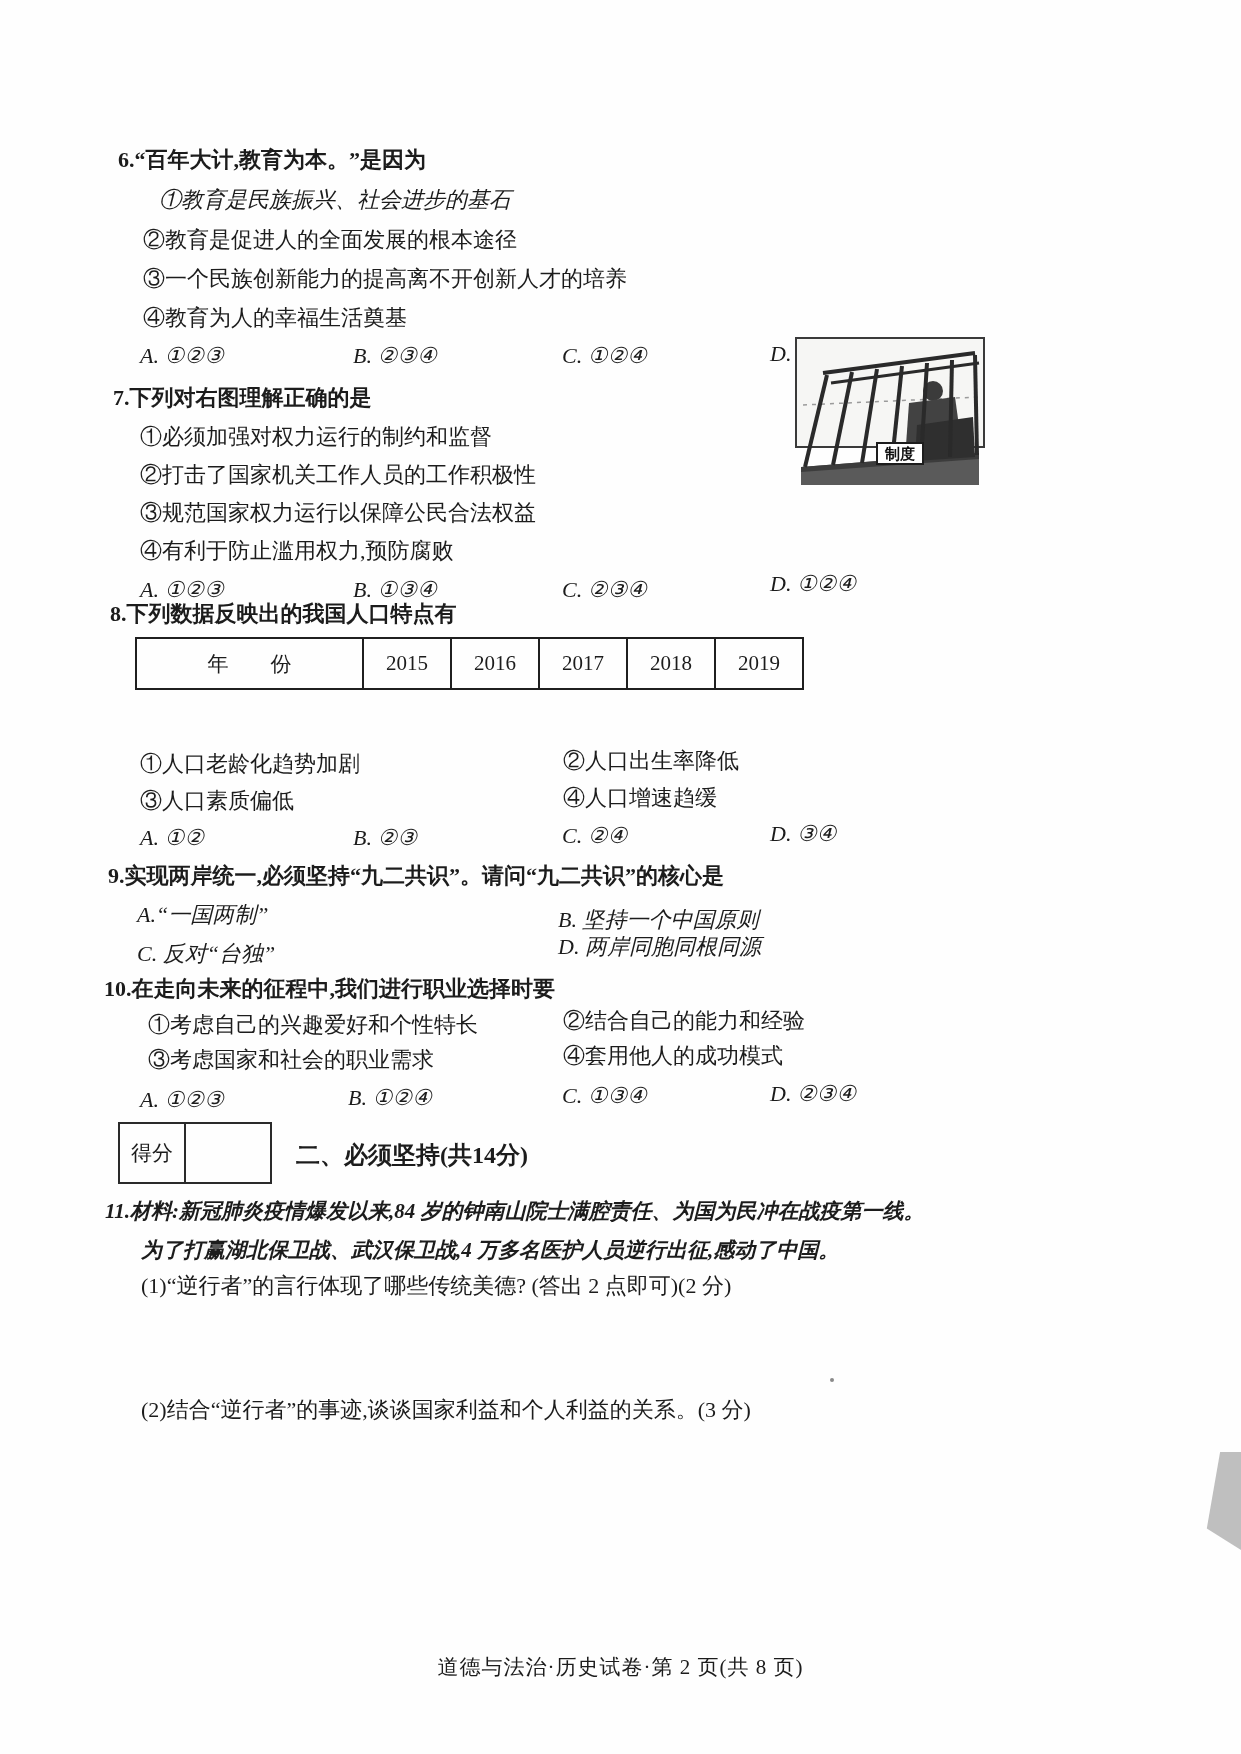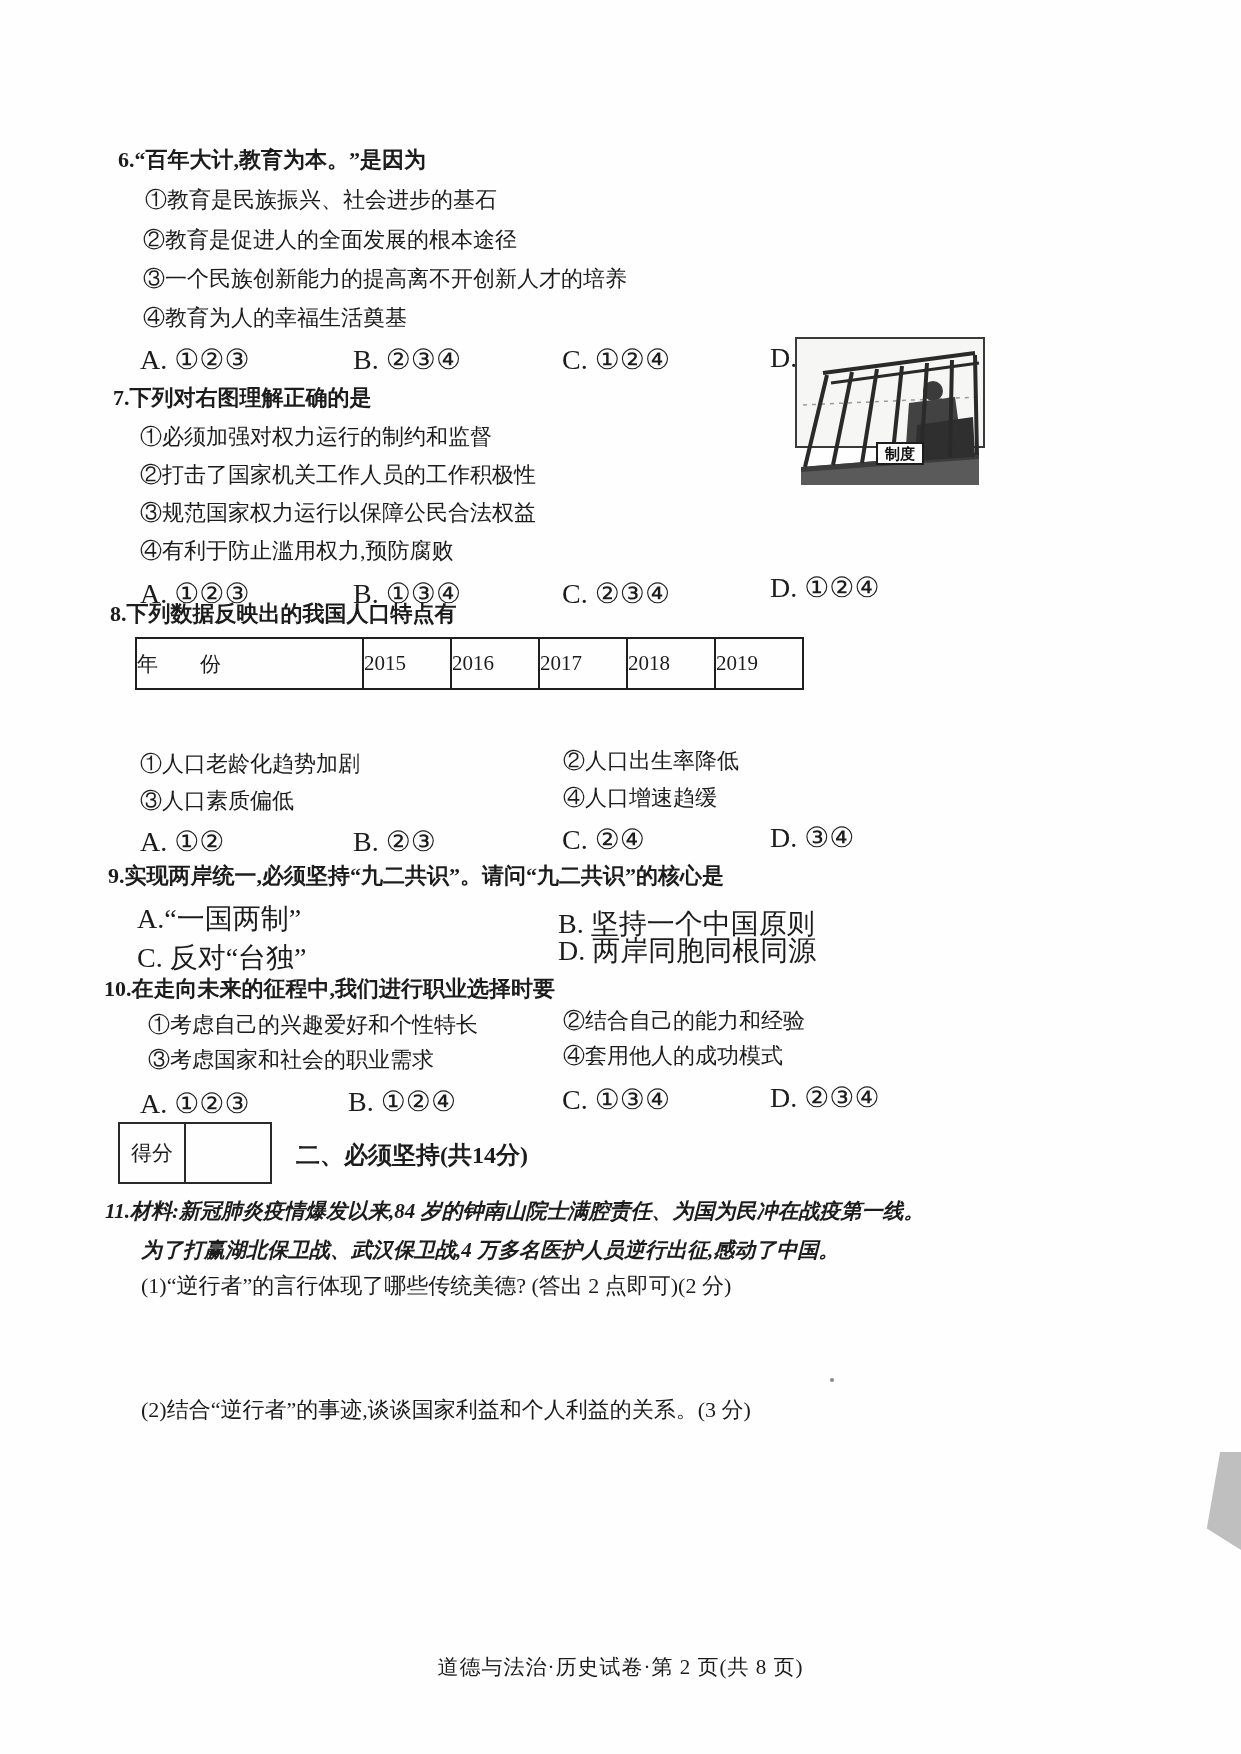--- a/index.html
+++ b/index.html
@@ -3,29 +3,29 @@
 <meta charset="utf-8">
 <style>
   html,body { margin:0; padding:0; background:#e8e8e8; }
   .page {
     position:relative; width:1241px; height:1754px; margin:0 auto;
     background:#fefefe; overflow:hidden;
     font-family:"Liberation Serif", serif; color:#1c1c1c;
   }
   .t { position:absolute; white-space:nowrap; font-size:22px; line-height:1.25; }
   .stem { font-weight:600; }
-  .opt  { font-size:28px; }
+  .opt  { font-size:22px;font-style:italic; }
   .kai  { font-style:italic; font-weight:600; font-size:21px; }
   .figure-frame {
     position:absolute; left:795px; top:337px; width:190px; height:111px;
     border:2px solid #3a3a3a; background:#f6f6f4; box-sizing:border-box;
   }
   .pop-table { position:absolute; left:135px; top:637px; border-collapse:collapse; table-layout:fixed; }
   .pop-table td {
-    border:2.5px solid #1f1f1f; vertical-align:middle;
+    border:2.5px solid #1f1f1f; text-align:center; vertical-align:middle;
     font-size:21px; padding:0; background:#fefefe;
   }
   .pop-table .c0 { width:225px; }
   .pop-table .cy { width:86px; }
   .pop-table tr.hdr td { height:49px; }
   .pop-table tr.dat td { height:42px; }
   .score-box {
     position:absolute; left:118px; top:1122px; width:154px; height:62px;
     border:2.5px solid #2a2a2a; box-sizing:border-box; display:flex;
   }
@@ -41,21 +41,21 @@
     background:#bfbfbf; clip-path:polygon(100% 0, 100% 100%, 10% 78%, 45% 0);
   }
   .scan-dot { position:absolute; left:830px; top:1378px; width:4px; height:4px; border-radius:50%; background:#8a8a8a; }
 </style>
 </head>
 <body>
 
 <div class="page">
 
   <div class="t stem" style="left:118px; top:146px;">6.“百年大计,教育为本。”是因为</div>
-  <div class="t" style="left:145px; top:186px;">①教育是民族振兴、社会进步的基石</div>
+  <div class="t" style="left:159px; top:186px;font-style:italic;">①教育是民族振兴、社会进步的基石</div>
   <div class="t" style="left:143px; top:226px;">②教育是促进人的全面发展的根本途径</div>
   <div class="t" style="left:143px; top:265px;">③一个民族创新能力的提高离不开创新人才的培养</div>
   <div class="t" style="left:143px; top:304px;">④教育为人的幸福生活奠基</div>
   <div class="t opt" style="left:140px; top:342px;">A. ①②③</div>
   <div class="t opt" style="left:353px; top:342px;">B. ②③④</div>
   <div class="t opt" style="left:562px; top:342px;">C. ①②④</div>
   <div class="t opt" style="left:770px; top:340px;">D. ①②③④</div>
 
   <div class="t stem" style="left:113px; top:384px;">7.下列对右图理解正确的是</div>
   <div class="t" style="left:140px; top:423px;">①必须加强对权力运行的制约和监督</div>

